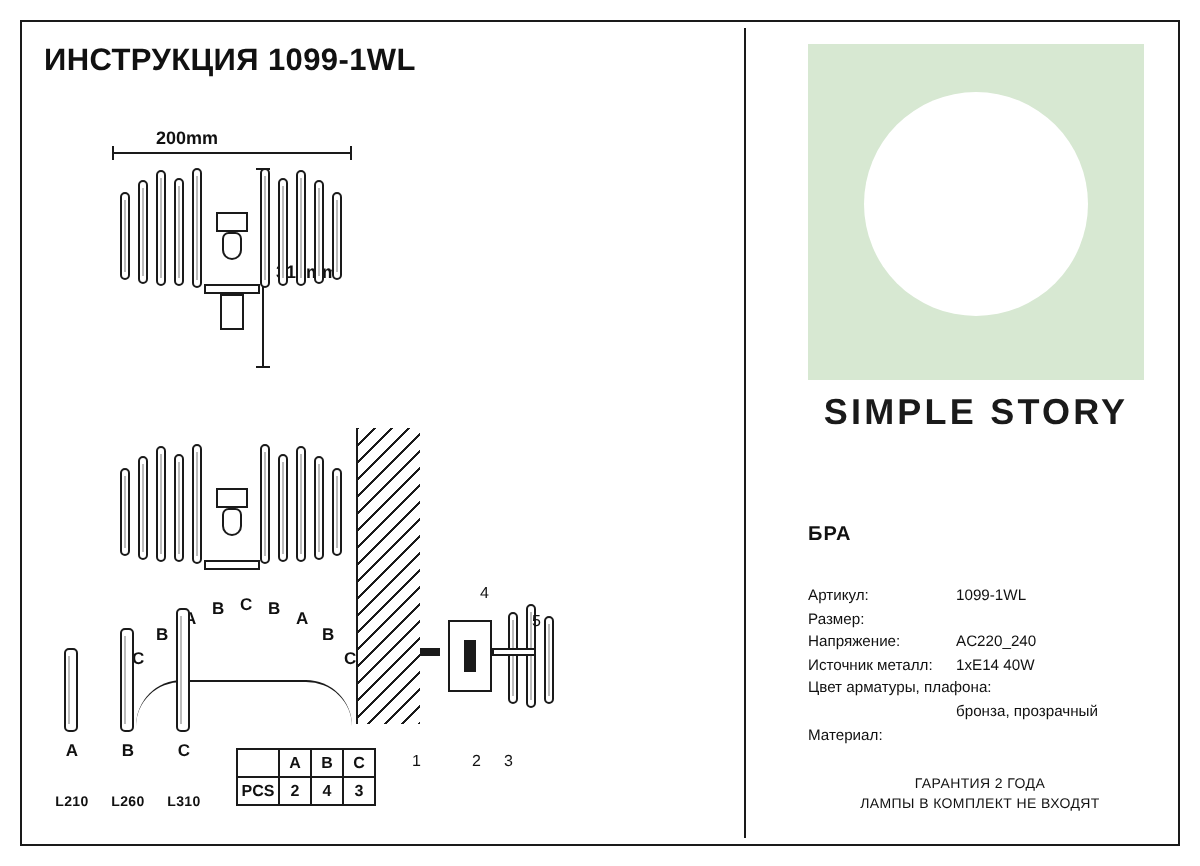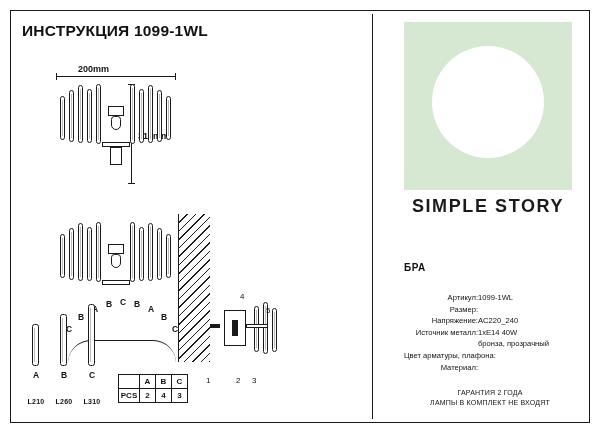--- a/index.html
+++ b/index.html
@@ -141,21 +141,21 @@
   .brand i{font-style:normal;font-weight:bold;}
   .cat{
     position:absolute;left:404px;top:262px;
     font-size:10px;font-weight:bold;letter-spacing:0.5px;
   }
   .specs{
     position:absolute;left:404px;top:292px;
     width:172px;font-size:7.6px;line-height:11.6px;
   }
   .specs .row{display:flex;}
-  .specs .k{width:74px;flex:0 0 74px;text-align:right;}
+  .specs .k{width:74px;flex:0 0 74px;}
   .specs .v{flex:1;}
   .specs .v2{padding-left:74px;}
   .warranty{
     position:absolute;left:404px;top:388px;
     width:172px;text-align:center;
     font-size:7px;line-height:10px;letter-spacing:0.2px;
   }
 </style>
 </head>
 <body>
@@ -284,24 +284,24 @@
     </div>
     <div class="row">
       <div class="k">Напряжение:</div>
       <div class="v">AC220_240</div>
     </div>
     <div class="row">
       <div class="k">Источник металл:</div>
       <div class="v">1xE14 40W</div>
     </div>
     <div class="row">
+      <div class="k" style="width:auto;flex:0 0 auto;">Цвет арматуры, плафона:</div>
+    </div>
+    <div class="row">
       <div class="v2">бронза, прозрачный</div>
-    </div>
-    <div class="row">
-      <div class="k" style="width:auto;flex:0 0 auto;">Цвет арматуры, плафона:</div>
     </div>
     <div class="row">
       <div class="k">Материал:</div>
     </div>
   </div>
 
   <div class="warranty">
     <div>ГАРАНТИЯ 2 ГОДА</div>
     <div>ЛАМПЫ В КОМПЛЕКТ НЕ ВХОДЯТ</div>
   </div>

